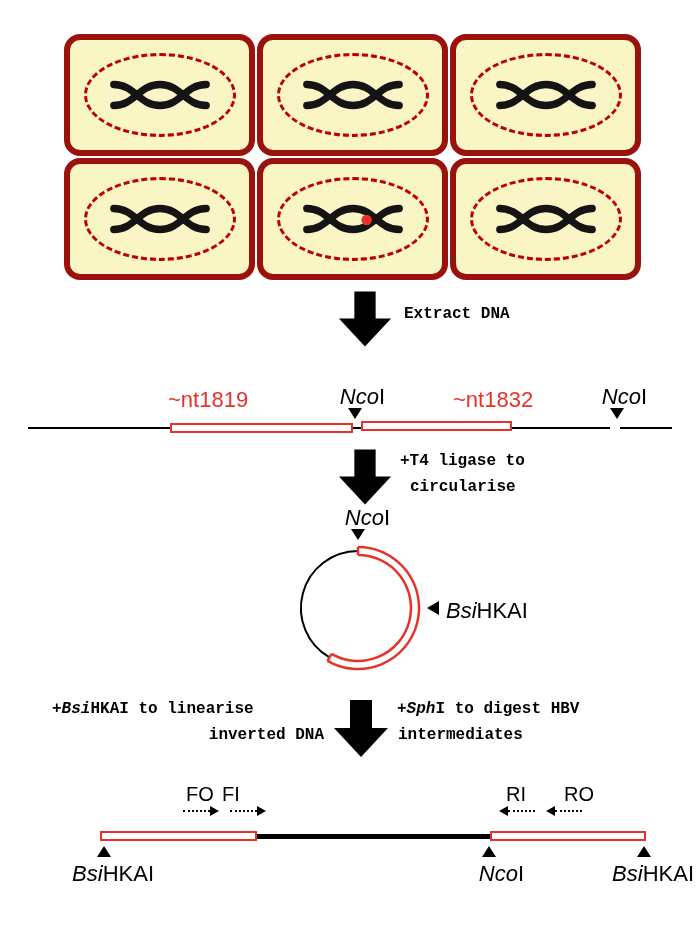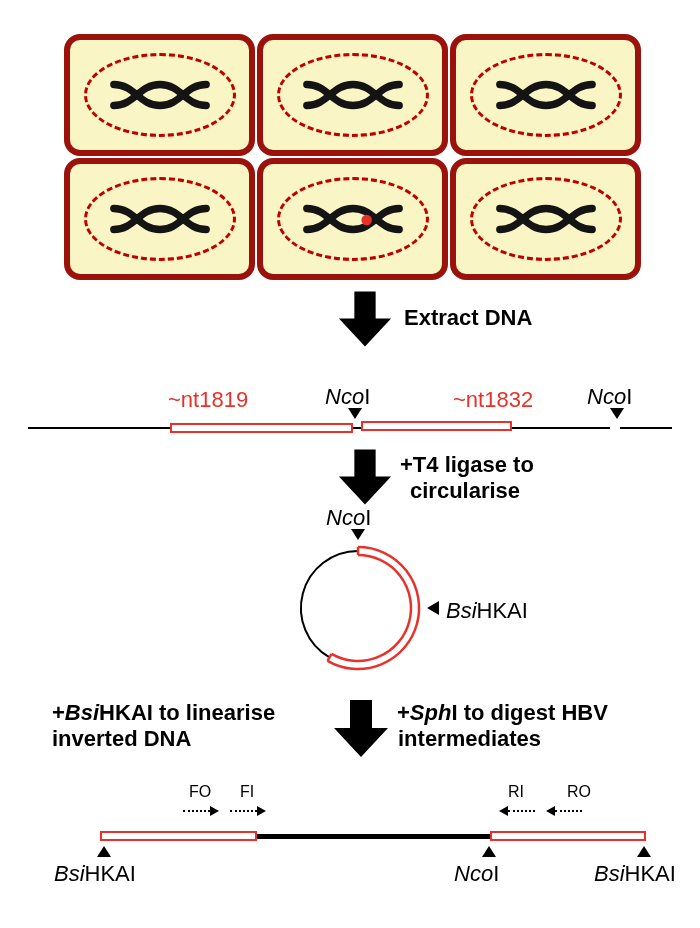--- a/index.html
+++ b/index.html
@@ -20,44 +20,44 @@
              grid-template-columns:repeat(3,191px);grid-auto-rows:122px;gap:2px;}
   .cell{border:6px solid var(--cell-border);background:var(--cell-fill);
         border-radius:16px;display:flex;align-items:center;justify-content:center;}
   .nucleus{width:152px;height:84px;border:3px dashed var(--nucleus);
            border-radius:50%;display:flex;align-items:center;justify-content:center;}
 
   
   .fat-arrow{position:absolute;}
 
   
-  .step-label{position:absolute;font-size:22px;font-weight:bold;white-space:nowrap;}
+  .step-label{position:absolute;font-size:16px;font-weight:bold;white-space:nowrap;font-family:Liberation Mono, monospace;}
   .map-label{position:absolute;font-size:22px;white-space:nowrap;}
-  .center{text-align:left;}
+  .center{text-align:right;}
   .right{text-align:left;}
   .red-label{color:var(--dna-red);}
 
   
   .hline{position:absolute;height:2px;background:var(--ink);}
   .thickline{position:absolute;height:5px;background:var(--ink);}
   .red-rect{position:absolute;height:10px;border:2px solid var(--dna-red);background:#ffffff;}
 
   
   .tri-down{position:absolute;width:0;height:0;
             border-left:7px solid transparent;border-right:7px solid transparent;
             border-top:11px solid var(--ink);}
   .tri-up{position:absolute;width:0;height:0;
           border-left:7px solid transparent;border-right:7px solid transparent;
           border-bottom:11px solid var(--ink);}
   .tri-left{position:absolute;width:0;height:0;
             border-top:7px solid transparent;border-bottom:7px solid transparent;
             border-right:12px solid var(--ink);}
 
   
-  .primer-label{position:absolute;font-size:16px;text-align:center;}
+  .primer-label{position:absolute;font-size:20px;text-align:center;}
   .primer-arrow{position:absolute;display:flex;align-items:center;height:10px;}
   .primer-arrow .dots{flex:1;border-top:2px dotted var(--ink);height:0;}
   .head-right{width:0;height:0;border-top:5px solid transparent;
               border-bottom:5px solid transparent;border-left:9px solid var(--ink);}
   .head-left{width:0;height:0;border-top:5px solid transparent;
              border-bottom:5px solid transparent;border-right:9px solid var(--ink);}
 </style>
 </head>
 <body>
 
@@ -172,21 +172,21 @@
 <svg class="fat-arrow" style="left:331px;top:699px;" width="60" height="60" viewBox="0 0 60 58">
   <polygon points="19,0 41,0 41,28 57,28 30,57 3,28 19,28" fill="#000000"></polygon>
 </svg>
 
 <div class="step-label" style="left:397px;top:700px;">
   <span>+</span><i>Sph</i><span>I to digest HBV</span>
 </div>
 <div class="step-label" style="left:398px;top:726px;">intermediates</div>
 
 <div class="primer-label" style="left:182px;top:783px;width:36px;">FO</div>
-<div class="primer-label" style="left:229px;top:783px;width:36px;">FI</div>
+<div class="primer-label" style="left:213px;top:783px;width:36px;">FI</div>
 <div class="primer-label" style="left:498px;top:783px;width:36px;">RI</div>
 <div class="primer-label" style="left:545px;top:783px;width:36px;margin-left:16px;">RO</div>
 
 <div class="primer-arrow" style="left:183px;top:806px;width:36px;">
   <div class="dots"></div>
     <div class="head-right"></div>
 </div>
 <div class="primer-arrow" style="left:230px;top:806px;width:36px;">
   <div class="dots"></div>
     <div class="head-right"></div>

